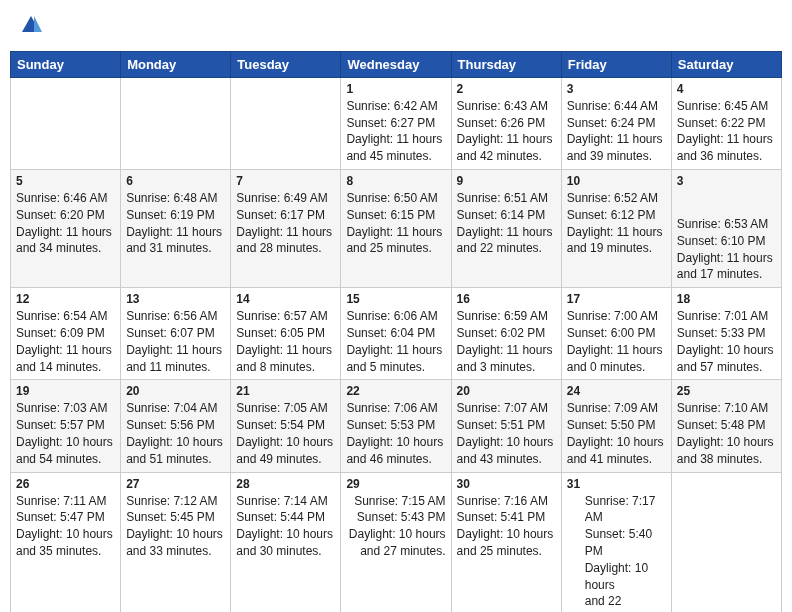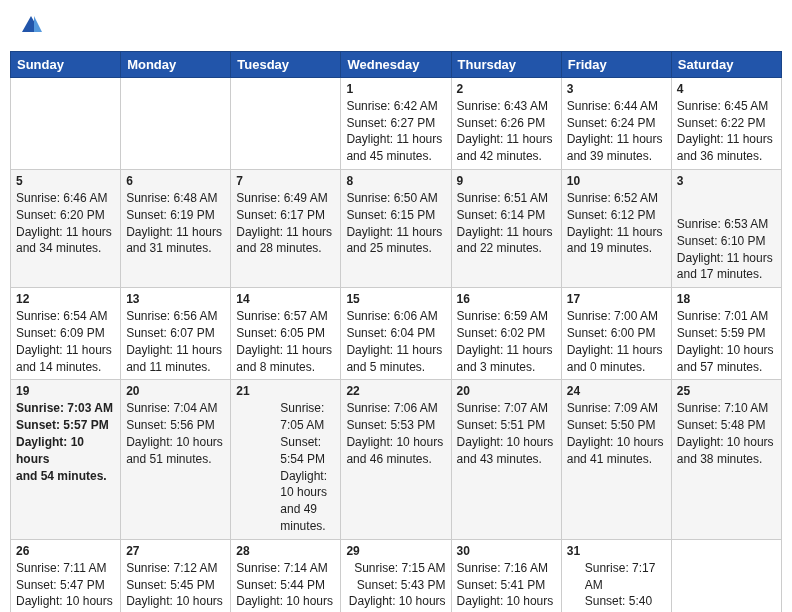--- a/index.html
+++ b/index.html
@@ -247,43 +247,43 @@
         <td>
           <div class="day-number">17</div>
           <div class="day-info" style="white-space: pre-line;">Sunrise: 7:00 AM
 Sunset: 6:00 PM
 Daylight: 11 hours
 and 0 minutes.</div>
         </td>
         <td>
           <div class="day-number">18</div>
           <div class="day-info" style="white-space: pre-line;">Sunrise: 7:01 AM
-Sunset: 5:59 PM
+Sunset: 5:33 PM
 Daylight: 10 hours
 and 57 minutes.</div>
         </td>
       </tr>
       <tr>
         <td>
           <div class="day-number">19</div>
-          <div class="day-info" style="white-space: pre-line; font-weight: bold;">Sunrise: 7:03 AM
+          <div class="day-info" style="white-space: pre-line;">Sunrise: 7:03 AM
 Sunset: 5:57 PM
 Daylight: 10 hours
 and 54 minutes.</div>
         </td>
         <td>
           <div class="day-number">20</div>
           <div class="day-info" style="white-space: pre-line;">Sunrise: 7:04 AM
 Sunset: 5:56 PM
 Daylight: 10 hours
 and 51 minutes.</div>
         </td>
         <td>
           <div class="day-number">21</div>
-          <div class="day-info" style="white-space: pre-line; margin-left: 44px;">Sunrise: 7:05 AM
+          <div class="day-info" style="white-space: pre-line;">Sunrise: 7:05 AM
 Sunset: 5:54 PM
 Daylight: 10 hours
 and 49 minutes.</div>
         </td>
         <td>
           <div class="day-number">22</div>
           <div class="day-info" style="white-space: pre-line;">Sunrise: 7:06 AM
 Sunset: 5:53 PM
 Daylight: 10 hours
 and 46 minutes.</div>

